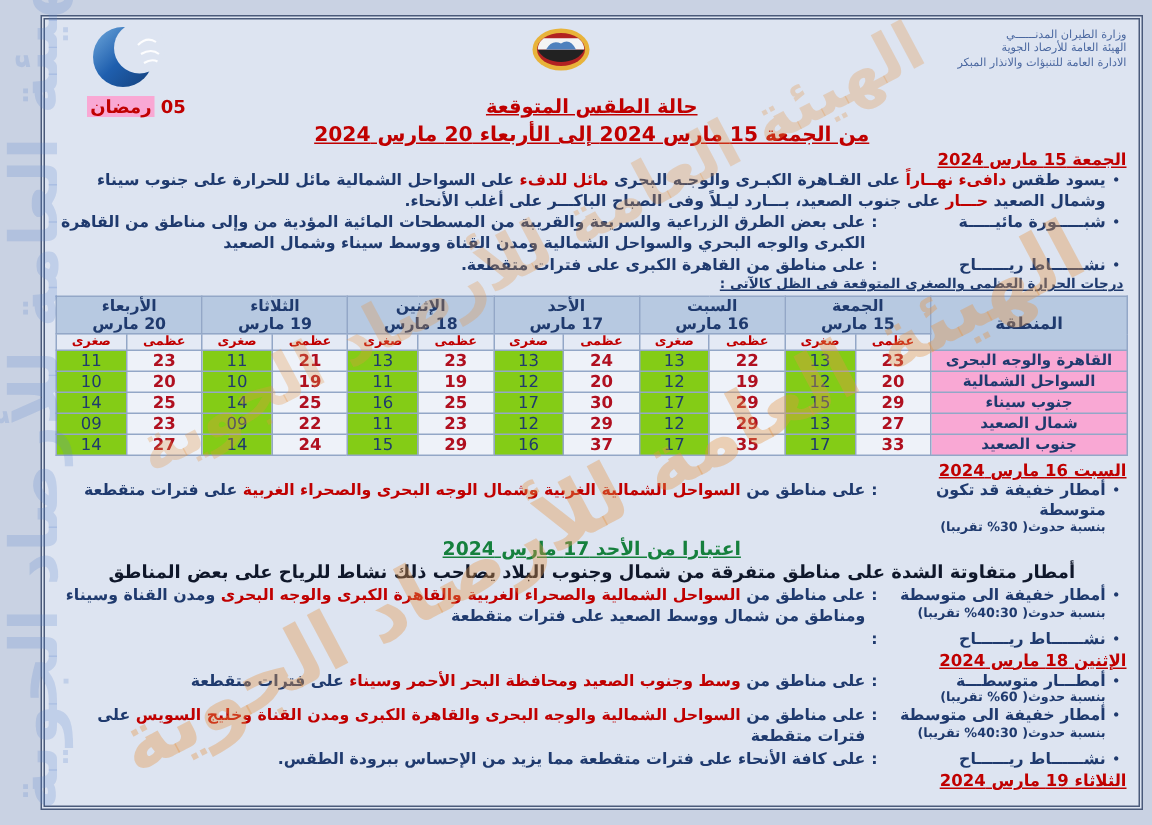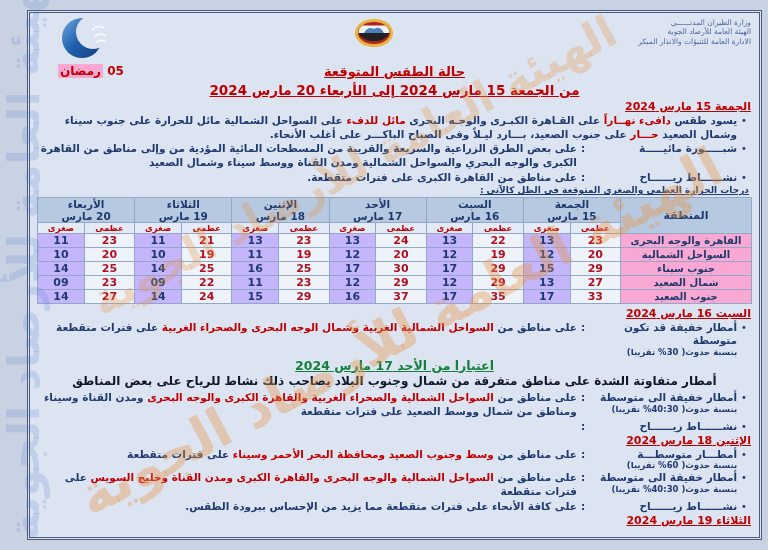--- a/index.html
+++ b/index.html
@@ -43,21 +43,21 @@
   .seg-b{color:#1f3a6e;}
   .tbl-note{color:#1f3a6e;font-weight:bold;font-size:9px;text-align:right;text-decoration:underline;padding:1px 6px 0 0;}
   
   table.temps{width:calc(100% - 6px);margin:2px 3px;border-collapse:collapse;direction:rtl;}
   table.temps th,table.temps td{border:1px solid #93a7c7;text-align:center;padding:0 1px;}
   .th-day{background:#b7c9e1;color:#1f3a6e;font-weight:bold;font-size:10.5px;line-height:1.15;}
   .th-region{background:#b7c9e1;color:#1f3a6e;font-weight:bold;font-size:11px;width:128px;}
   .th-mm{color:#c00000;font-size:8.5px;font-weight:bold;background:#e4eaf5;}
   td.region{color:#1f3a6e;font-weight:bold;font-size:10px;text-align:right;padding-right:3px;background:#f9a8d4;}
   td.tmax{color:#b01020;font-weight:bold;font-size:11px;background:#eef2f9;}
-  td.tmin{color:#1f3a6e;font-weight:bold;font-size:11px;background:#c4b5fd;}
+  td.tmin{color:#1f3a6e;font-weight:normal;font-size:11px;background:#84cc16;}
   
   .wm{position:absolute;pointer-events:none;font-weight:bold;white-space:nowrap;z-index:5;}
   .wm-orange1{color:rgba(228,150,70,.38);font-size:54px;transform:rotate(-28deg);left:40px;top:300px;}
   .wm-orange2{color:rgba(228,150,70,.30);font-size:44px;transform:rotate(-28deg);left:60px;top:140px;}
   .wm-left{color:rgba(90,130,205,.22);font-size:44px;writing-mode:vertical-rl;transform:rotate(180deg);left:-2px;top:120px;height:420px;}
 </style>
 </head>
 <body>
 
 <div class="doc" dir="rtl">

